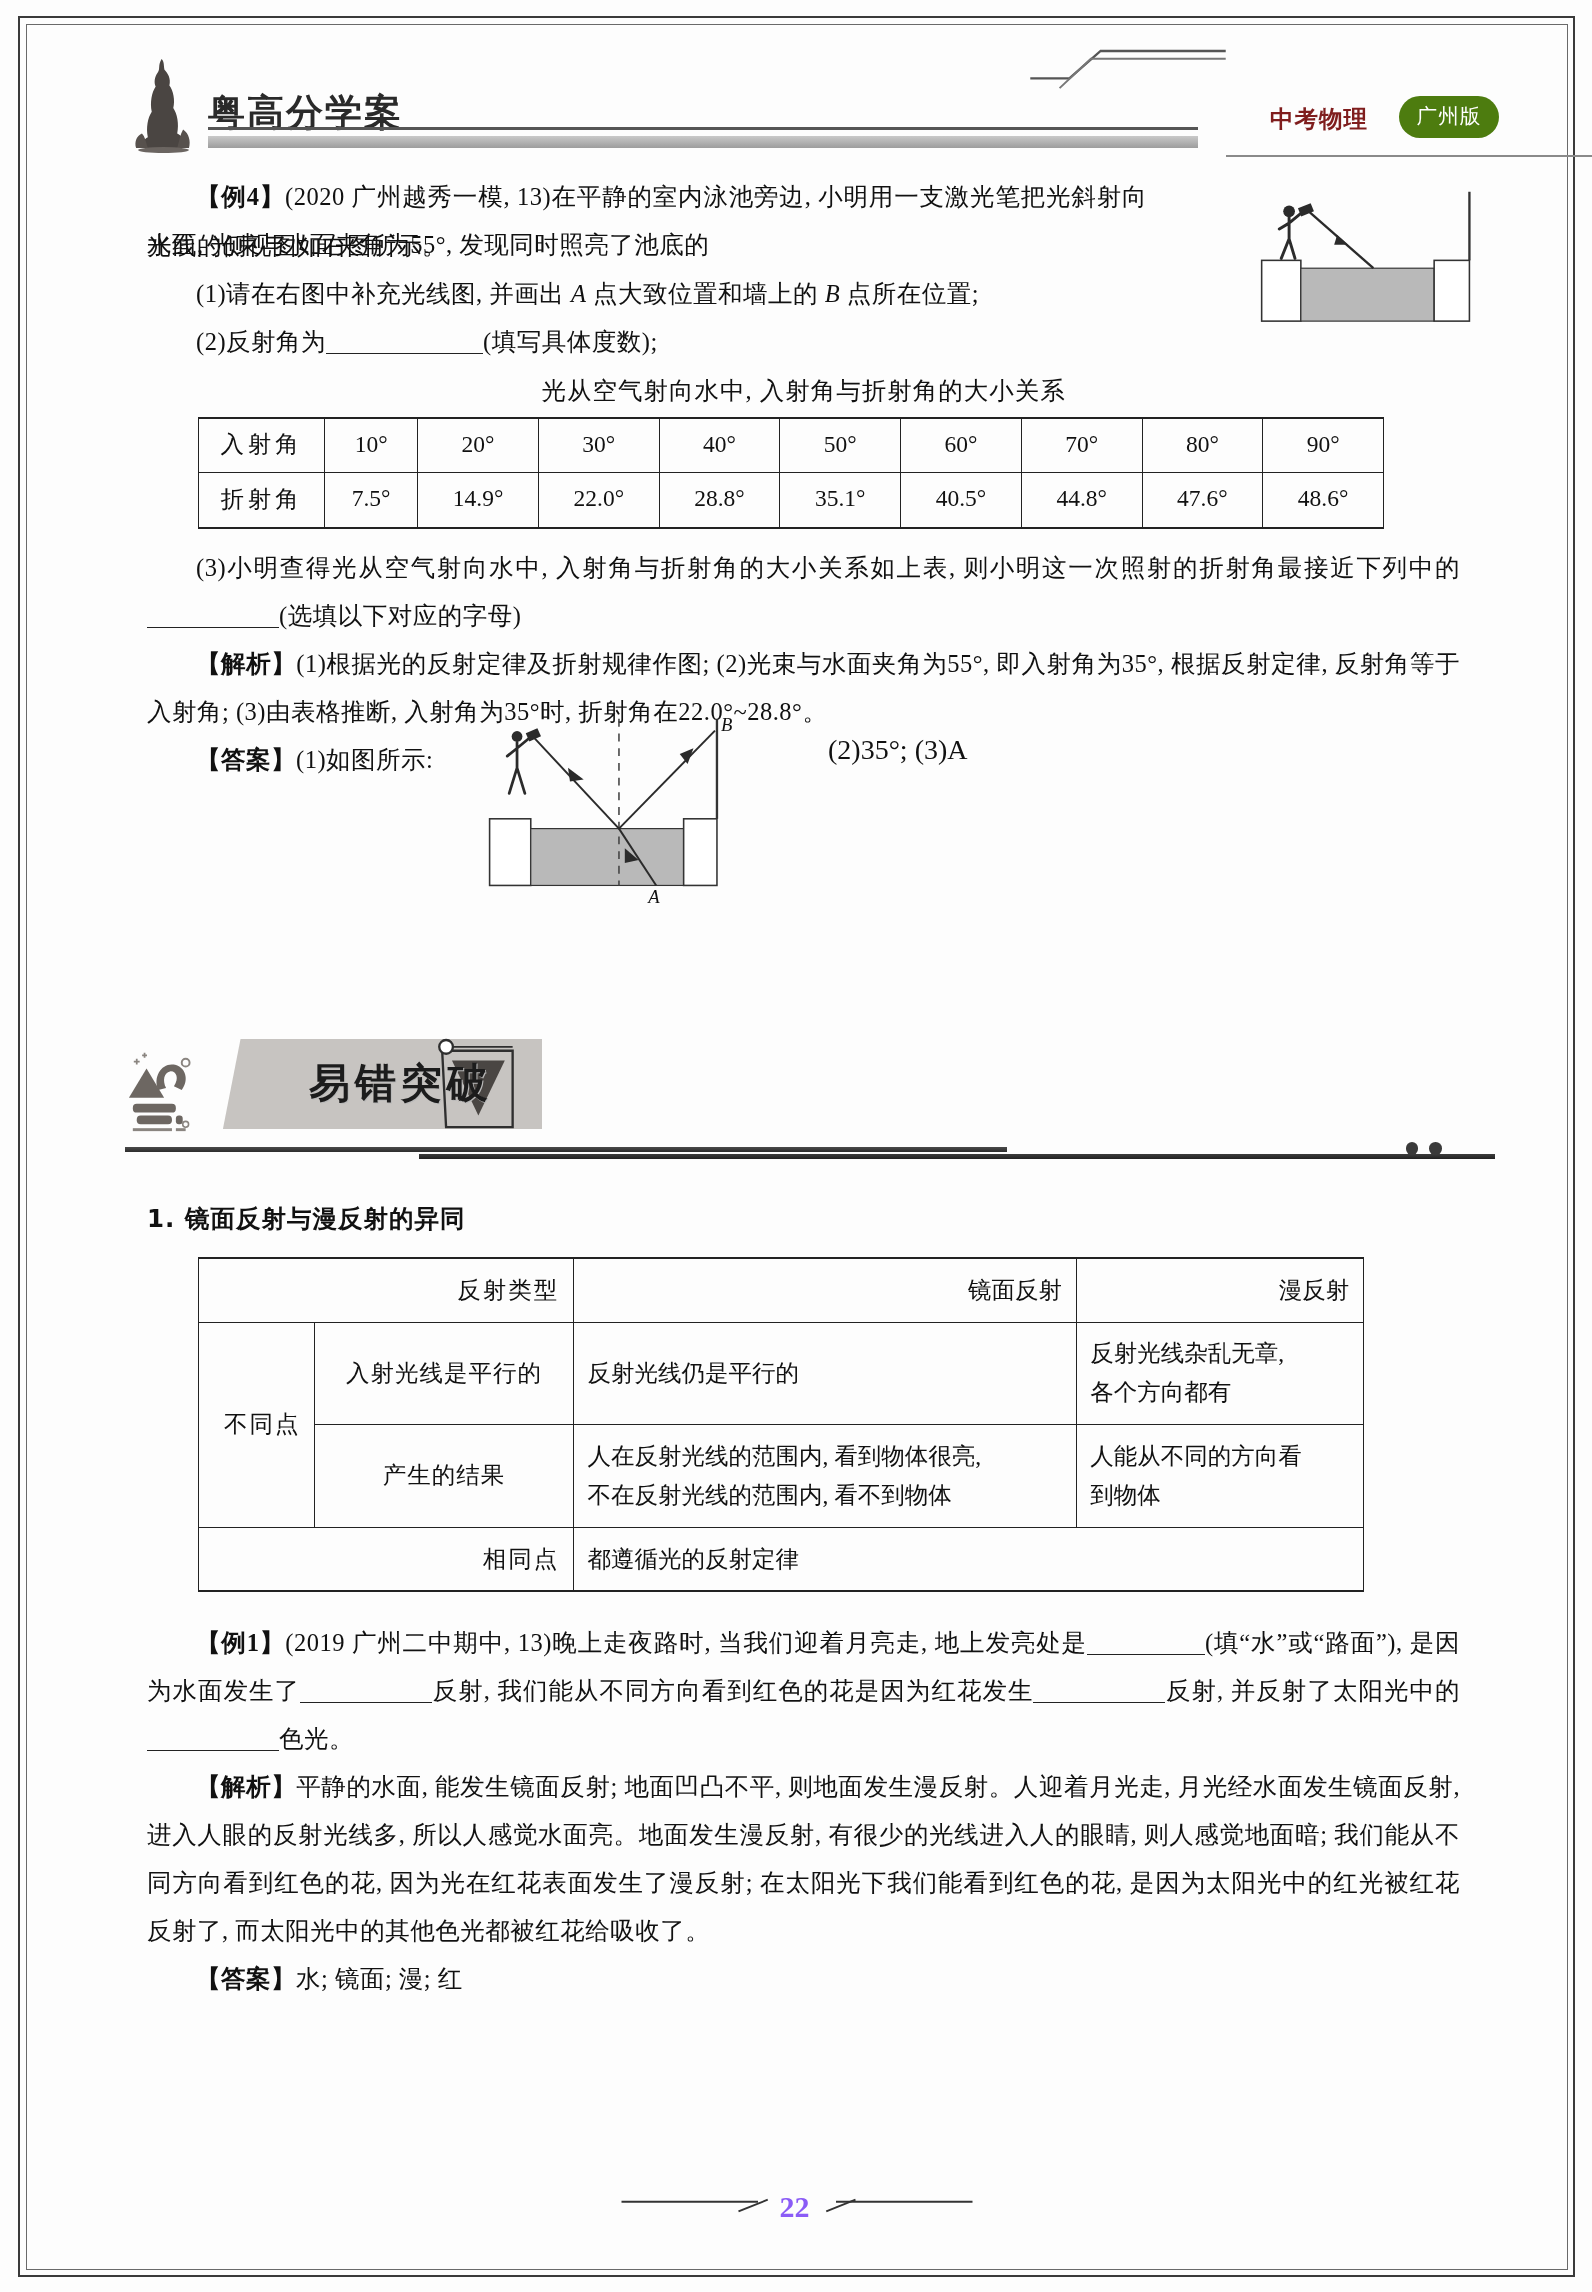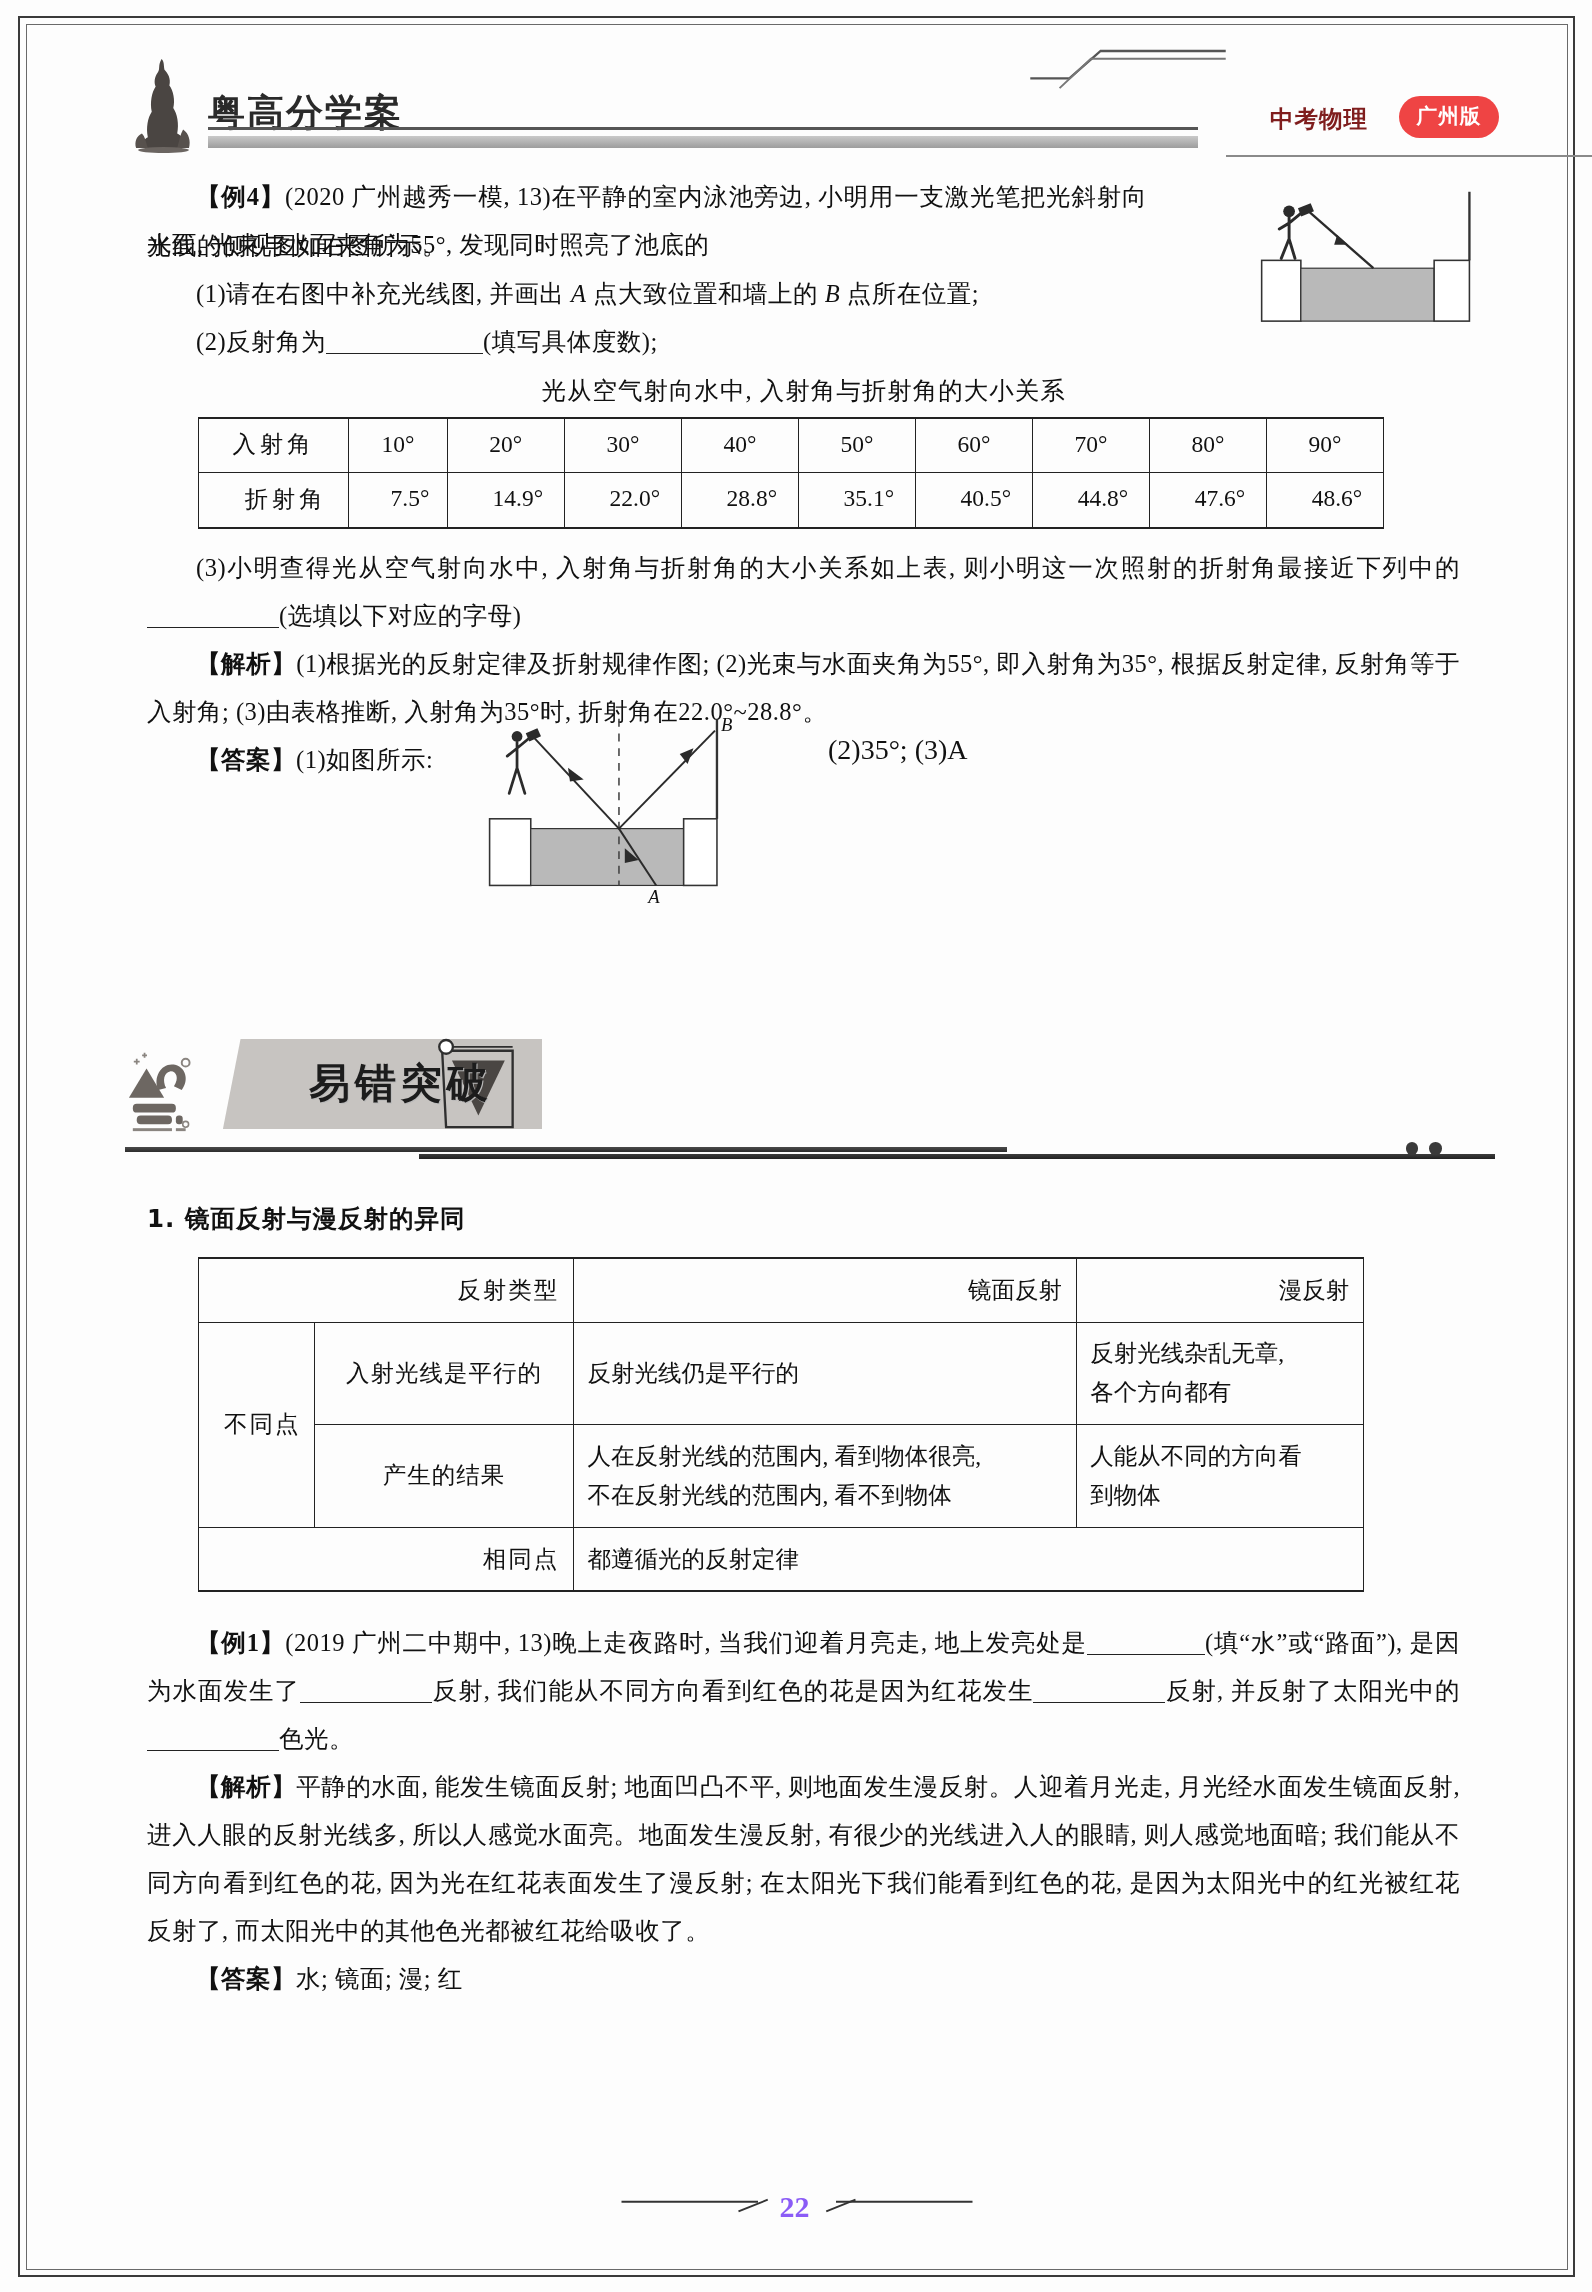--- a/index.html
+++ b/index.html
@@ -83,25 +83,25 @@
     font-weight: bold;
     font-size: 23.5px;
     color: #7f1d1d;
     letter-spacing: 1px;
     margin-left: 20px;
   }
   .header-badge {
     position: absolute;
     left: 1281px; top: 47px;
     padding: 5.9px 17.6px 7.8px 17.6px;
-    background: #ef4444;
+    background: #4d7c0f;
     color: #fff;
     border-radius: 21.6px;
     font-family: "DejaVu Sans", sans-serif;
-    font-weight: bold;
+    font-weight: normal;
     font-size: 20.6px;
     letter-spacing: 1px;
   }
   .header-baseline {
     position: absolute;
     left: 1108px; top: 106px;
     width: 431px; height: 2px;
     background: #8a8a8a;
   }
 
@@ -153,21 +153,21 @@
     border: 1.5px solid #222;
     text-align: center;
     padding: 9.8px 0 11.8px 0;
     white-space: nowrap;
   }
   table.angle-table td.rowhead {
     width: 125px;
     letter-spacing: 3.9px;
   }
   table.angle-table tr:first-child td { border-top-width: 2.9px; }
-  table.angle-table tr:last-child td { border-bottom-width: 2.9px; padding-left: 24px; }
+  table.angle-table tr:last-child td { border-bottom-width: 2.9px; }
 
   
   .options {
     display: flex;
     font-size: 24.5px;
     margin-top: 3.9px;
     padding-left: 49px;
   }
   .options .opt { width: 341px; }
 

